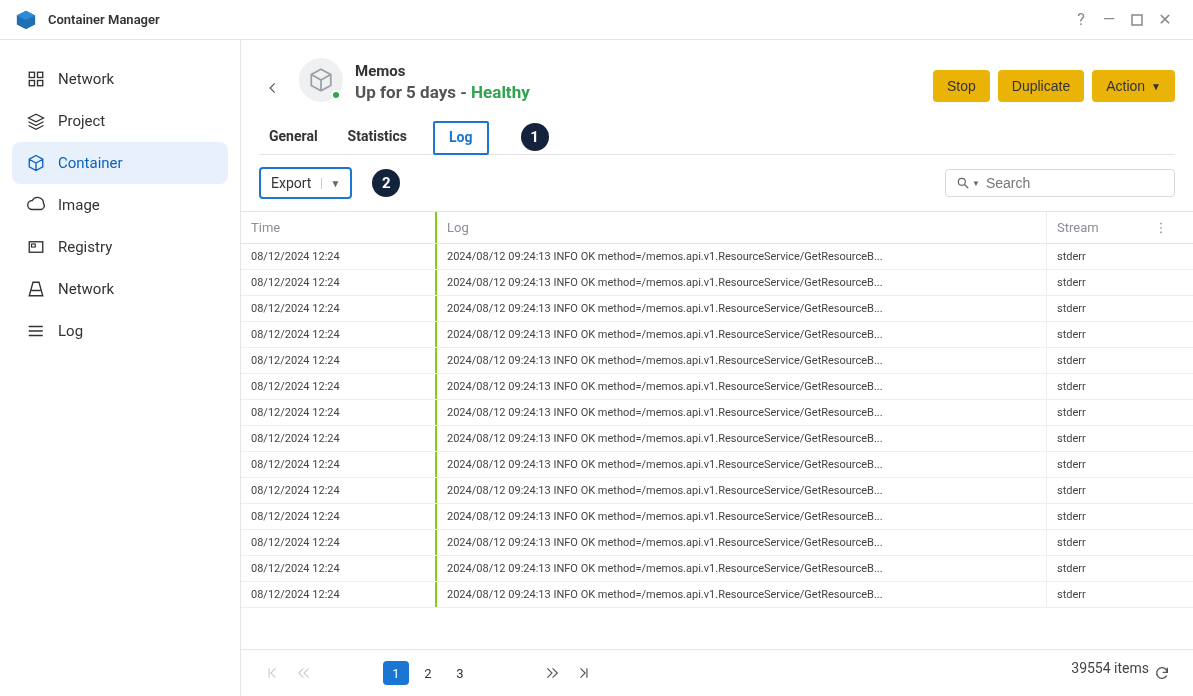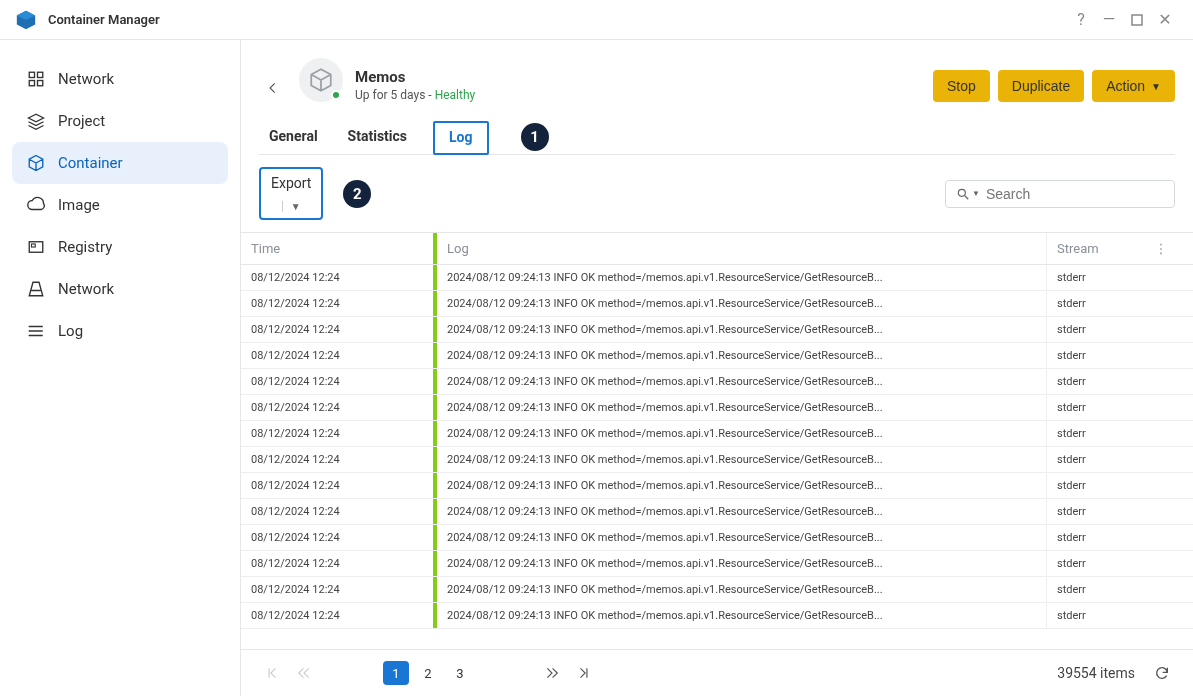--- a/index.html
+++ b/index.html
@@ -19,56 +19,56 @@
 .navitem .label { font-size: 15px; }
 
 .content { flex: 1; border-left: 1px solid #e5e5e5; display: flex; flex-direction: column; }
 
 .pagehead { padding: 18px 18px 0 18px; }
 .headrow { display: flex; align-items: flex-end; }
 .backbtn { width: 28px; height: 28px; display: flex; align-items: center; justify-content: center; cursor: pointer; color: #555; }
 .appicon { position: relative; width: 44px; height: 44px; border-radius: 50%; background: #eef0f2; display: flex; align-items: center; justify-content: center; margin: 0 12px; }
 .appicon .dot { position: absolute; bottom: 2px; right: 2px; width: 10px; height: 10px; border-radius: 50%; background: #2ea44f; border: 2px solid #fff; }
 .headtext .name { font-weight: 700; font-size: 15px; }
-.headtext .sub { color: #555; font-size: 12px; margin-top: 2px; }
+.headtext .sub { color: #555; font-size: 17px; margin-top: 2px; font-weight: bold; }
 .healthy { color: #2ea44f; }
 .headbtns { margin-left: auto; display: flex; gap: 8px; }
 .btn { background: #eab308; border: none; border-radius: 4px; padding: 8px 14px; font-size: 14px; cursor: pointer; color: #333; display: inline-flex; align-items: center; gap: 6px; }
 
 .tabs { display: flex; gap: 22px; margin-top: 18px; border-bottom: 1px solid #e5e5e5; padding-left: 6px; align-items: center; }
 .tab { padding: 8px 4px 10px; font-weight: 700; font-size: 14px; cursor: pointer; color: #333; position: relative; }
 .tab.active { color: #1976d2; border: 2px solid #1976d2; border-radius: 2px; padding: 6px 14px 8px; margin-bottom: -1px; }
 
 .annot { width: 28px; height: 28px; border-radius: 50%; background: #14233c; color: #fff; display: flex; align-items: center; justify-content: center; font-weight: 700; font-size: 15px; margin-left: 10px; align-self: center; }
 
 .toolbar { display: flex; align-items: center; padding: 12px 18px; gap: 10px; }
-.exportbtn { border: 2px solid #1976d2; border-radius: 4px; padding: 6px 10px; display: inline-flex; align-items: center; gap: 10px; cursor: pointer; font-size: 14px; flex-direction: column; }
+.exportbtn { border: 2px solid #1976d2; border-radius: 4px; padding: 6px 10px; display: inline-flex; align-items: center; gap: 10px; cursor: pointer; font-size: 14px; }
 .exportbtn .arrow { font-size: 10px; color: #666; border-left: 1px solid #ccc; padding-left: 8px; }
 .searchbox { margin-left: auto; border: 1px solid #d5d8dc; border-radius: 4px; padding: 5px 10px; display: flex; align-items: center; width: 230px; }
 .searchbox input { border: none; outline: none; flex: 1; font-size: 14px; }
 .searchbox .sicon { color: #666; margin-right: 6px; display: flex; align-items: center; }
 .searchbox .sicon .tri { font-size: 8px; margin-left: 2px; }
 
 .tablewrap { flex: 1; overflow: hidden; display: flex; flex-direction: column; }
 .thead { display: flex; border-top: 1px solid #e5e5e5; border-bottom: 1px solid #e5e5e5; color: #8a8f98; font-size: 13px; padding-right: 18px; }
 .thead .cell, .trow .cell { padding: 8px 10px; white-space: nowrap; overflow: hidden; text-overflow: ellipsis; }
-.col-time { width: 196px; border-right: 4px solid #84cc16; }
+.col-time { width: 196px; border-right: 2px solid #84cc16; }
 .col-log { flex: 1; border-right: 1px solid #eee; }
 .col-stream { width: 100px; }
 .col-more { width: 28px; display: flex; align-items: center; justify-content: center; }
 .tbody { flex: 1; overflow-y: auto; }
 .trow { display: flex; border-bottom: 1px solid #eee; color: #444; font-size: 11px; padding-right: 18px; }
 .trow .cell { padding: 6px 10px; }
 
 .pager { display: flex; align-items: center; padding: 10px 18px; border-top: 1px solid #e5e5e5; gap: 6px; }
 .pgbtn { width: 26px; height: 26px; display: flex; align-items: center; justify-content: center; color: #888; cursor: pointer; border-radius: 4px; }
 .pgbtn.disabled { color: #ccc; cursor: default; }
 .pgnum { width: 26px; height: 24px; display: flex; align-items: center; justify-content: center; cursor: pointer; border-radius: 4px; font-size: 13px; }
 .pgnum.active { background: #1976d2; color: #fff; }
-.pager .right { margin-left: auto; display: flex; align-items: center; gap: 14px; color: #444; }
+.pager .right { margin-left: auto; display: flex; color: #444; }
 </style>
 </head>
 <body>
 
 <div class="titlebar">
   <span class="logo">
     <svg width="22" height="22" viewBox="0 0 24 24">
         <polygon points="12,2 22,7 22,17 12,22 2,17 2,7" fill="#1f6fb2"></polygon>
         <polygon points="12,2 22,7 12,12 2,7" fill="#2a8cd4"></polygon>
       </svg>

